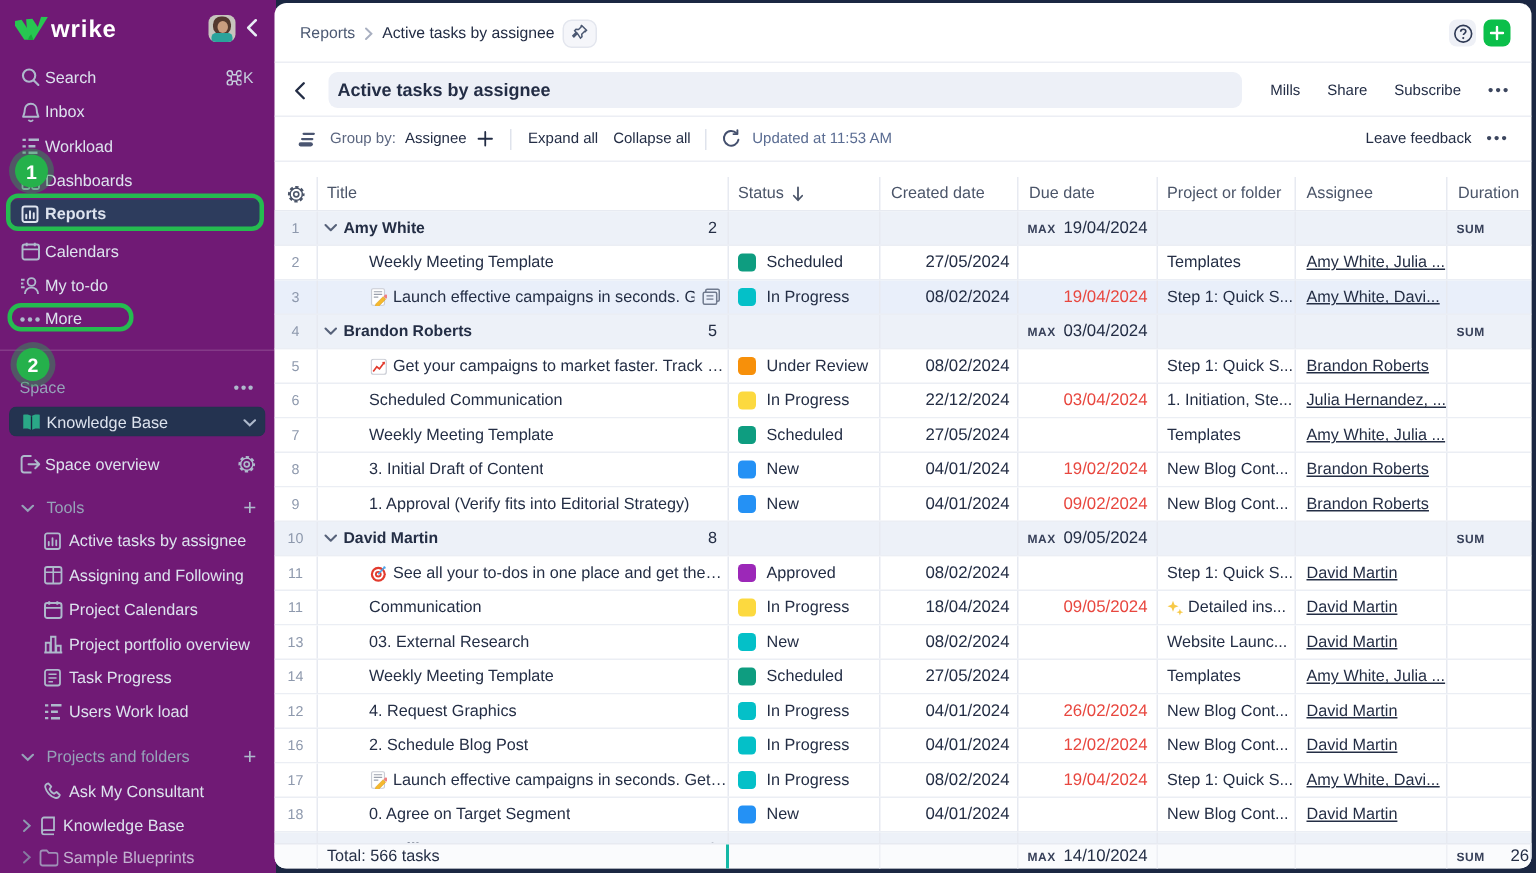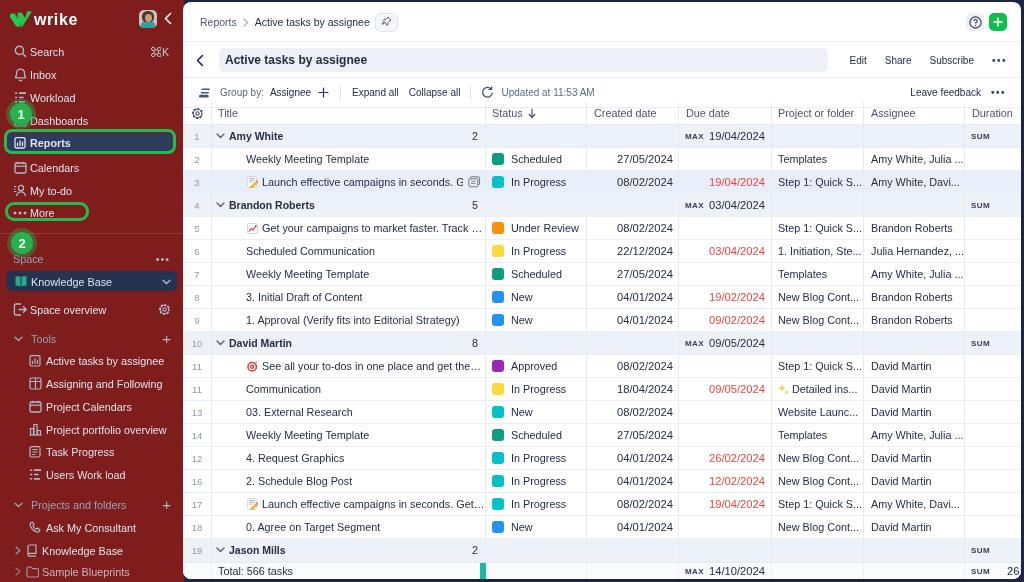--- a/index.html
+++ b/index.html
@@ -1,55 +1,55 @@
 <!DOCTYPE html>
 <html><head><meta charset="utf-8">
 <style>
 *{margin:0;padding:0;box-sizing:border-box;}
 html,body{width:1024px;height:582px;overflow:hidden;}
 body{font-family:"Liberation Sans",sans-serif;background:#1b2742;position:relative;}
 .abs{position:absolute;}
 
-#side{position:absolute;left:0;top:0;width:184px;height:582px;background:#7f1d1d;color:#dde3ee;font-size:10.8px;}
+#side{position:absolute;left:0;top:0;width:184px;height:582px;background:#701a75;color:#dde3ee;font-size:10.8px;}
 .srow{position:absolute;left:0;width:183px;height:23px;display:flex;align-items:center;white-space:nowrap;}
 .srow .ic{width:14px;height:14px;margin-left:13px;margin-right:3px;flex:none;display:flex;align-items:center;justify-content:center;}
 .srow .tic{margin-left:28px;margin-right:4px;}
 .tx{min-width:0;flex:0 1 auto;overflow:hidden;}
 .tx.el{text-overflow:ellipsis;}
 .muted{color:#96a2b8;}
 svg{display:block;}
 
 .gc{position:absolute;width:22px;height:22px;border-radius:50%;background:#25b14b;border:none;color:#fff;font-weight:bold;font-size:13px;display:flex;align-items:center;justify-content:center;box-shadow:0 0 0 4px rgba(40,170,80,0.42);z-index:5;}
 .gbox{position:absolute;border:3px solid #25bb50;z-index:4;}
 
 #main{position:absolute;left:183px;top:2px;width:838px;height:577px;background:#fff;border-radius:8px;overflow:hidden;}
 #crumbs{position:absolute;left:0;top:0;width:838px;height:40px;border-bottom:1px solid #eceef4;}
 #titlerow{position:absolute;left:0;top:40px;width:838px;height:36px;border-bottom:1px solid #eceef4;}
 #toolbar{position:absolute;left:0;top:76px;width:838px;height:30px;border-bottom:1px solid #eceef4;font-size:10px;}
-#tbl{position:absolute;left:0;top:100px;width:838px;}
+#tbl{position:absolute;left:0;top:116px;width:838px;}
 .hdr{display:flex;height:23px;border-bottom:1px solid #e7eaf1;color:#4b5569;font-size:10.8px;}
 .r{display:flex;height:23px;border-bottom:1px solid #ebeef4;font-size:10.8px;color:#242e45;background:#fff;}
 .r.grp{background:#edf1f8;}
 .r.sel{background:#e9effa;}
 .c{flex:none;border-right:1px solid #e7eaf1;display:flex;align-items:center;overflow:hidden;white-space:nowrap;}
 .c0{width:29px;justify-content:center;color:#8e99ad;font-size:9.5px;}
 .c0h{width:29px;justify-content:center;}
 .c1h{width:274px;padding-left:6px;}
 .c2h{width:101px;padding-left:6px;}
 .c3h{width:92px;padding-left:7px;}
 .c4h{width:93px;padding-left:7px;}
 .c5h{width:92px;padding-left:6px;text-align:center;}
 .c6h{width:101px;padding-left:7px;}
 .c7h{width:56px;border-right:none;padding-left:7px;}
 .c1{width:274px;}
 .c2{width:101px;padding-left:6px;}
 .c3{width:92px;justify-content:flex-end;padding-right:5px;font-size:11.2px;}
 .c4{width:93px;justify-content:flex-end;padding-right:6px;position:relative;font-size:11.2px;}
 .c5{width:92px;padding-left:6px;}
-.c6{width:101px;padding-left:7px;}
+.c6{width:101px;padding-left:7px;text-decoration:underline;}
 .c7{width:56px;border-right:none;padding-left:6px;}
 .chip{width:12px;height:12px;border-radius:3px;margin-right:7px;flex:none;}
 .lbl{font-size:8px;font-weight:bold;letter-spacing:0.4px;color:#38415a;}
 .red{color:#e8473f;}
 .grp .nm{font-weight:bold;margin-left:4px;font-size:10.5px;}
 .cnt{margin-left:auto;padding-right:7px;color:#242e45;}
 #total{position:absolute;left:0;top:560px;width:838px;height:17px;background:#fafbfd;border-top:1px solid #e7eaf1;display:flex;align-items:center;font-size:10.8px;color:#242e45;}
 </style></head>
 <body>
 <div id="side">
@@ -251,21 +251,21 @@
     </span>
   </div>
   <div id="titlerow">
     <svg class="abs" style="left:13px;top:12px" width="8" height="13" viewBox="0 0 8 13">
         <path d="M6.5 1.5L1.5 6.5l5 5" fill="none" stroke="#232d45" stroke-width="1.6" stroke-linecap="round" stroke-linejoin="round"></path>
       </svg>
     <div class="abs" style="left:36px;top:6px;width:609px;height:24px;background:#edf0f7;border-radius:6px;display:flex;align-items:center">
         <span style="margin-left:6px;font-size:12px;font-weight:bold;color:#232d45">Active tasks by assignee</span>
       </div>
     <div class="abs" style="right:14px;top:0;height:36px;display:flex;align-items:center;font-size:10px;color:#232d45;gap:0">
-      <span>Edit</span>
+      <span>Mills</span>
         <span style="margin-left:18px">Share</span>
         <span style="margin-left:18px">Subscribe</span>
       <span style="margin-left:18px;letter-spacing:1.5px;font-weight:bold;color:#3c465e">•••</span>
     </div>
   </div>
   <div id="toolbar">
     <div class="abs" style="left:16px;top:0;height:29px;display:flex;align-items:center;color:#5c6780">
       <svg width="13" height="12" viewBox="0 0 13 12">
           <g fill="none" stroke="#4a5571" stroke-width="1.5" stroke-linecap="round">
             <path d="M3.4 2.2h6.8"></path>
@@ -633,21 +633,21 @@
         <div class="c c4"></div>
         <div class="c c5"></div>
         <div class="c c6"></div>
         <div class="c c7">
           <span class="lbl">SUM</span>
         </div>
       </div>
 </div>
   <div id="total">
       <div class="c" style="width:29px;height:17px;border-right:1px solid #eef0f5"></div>
-      <div class="c" style="width:274px;height:17px;border-right:6px solid #14b8a6;padding-left:6px">Total: 566 tasks</div>
+      <div class="c" style="width:274px;height:17px;border-right:2px solid #14b8a6;padding-left:6px">Total: 566 tasks</div>
       <div class="c" style="width:101px;height:17px;border-right:1px solid #eef0f5"></div>
       <div class="c" style="width:92px;height:17px;border-right:1px solid #eef0f5"></div>
       <div class="c" style="width:93px;height:17px;border-right:1px solid #eef0f5;justify-content:flex-end;padding-right:6px;position:relative;font-size:11.2px">
         <span class="lbl" style="position:absolute;left:6px">MAX</span>
         <span>14/10/2024</span>
       </div>
       <div class="c" style="width:92px;height:17px;border-right:1px solid #eef0f5"></div>
       <div class="c" style="width:101px;height:17px;border-right:1px solid #eef0f5"></div>
       <div class="c" style="width:56px;height:17px;position:relative;font-size:11.2px;padding-left:6px">
         <span class="lbl">SUM</span>

